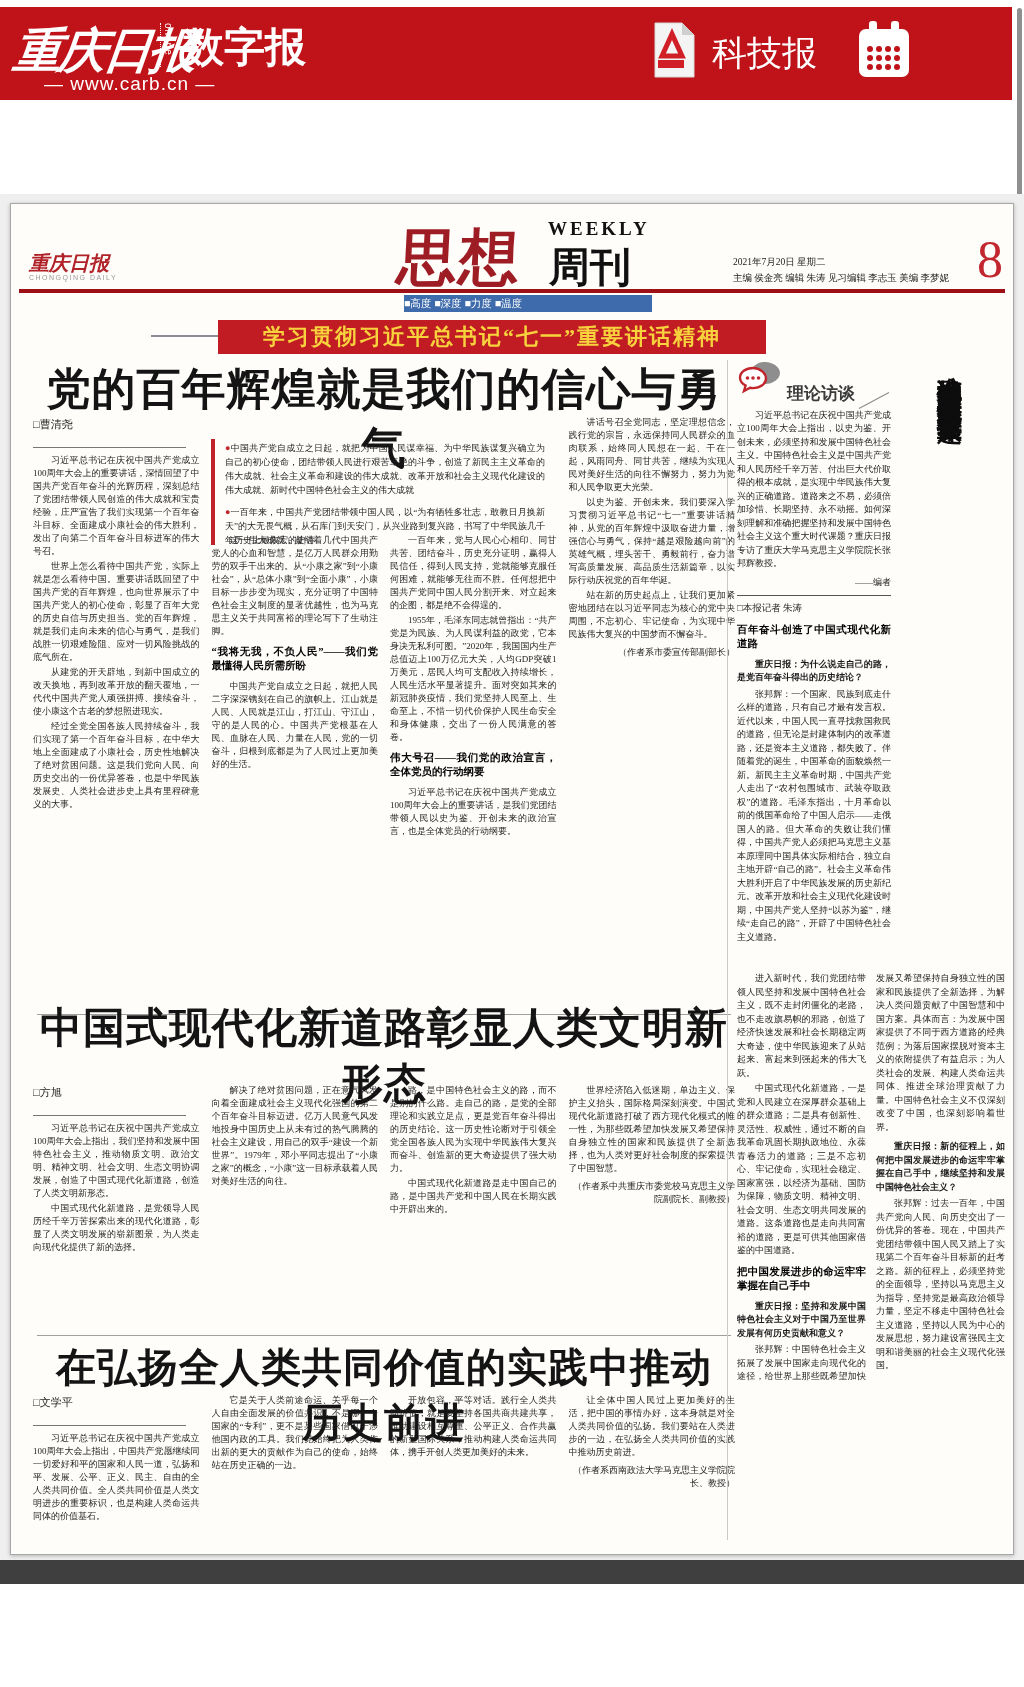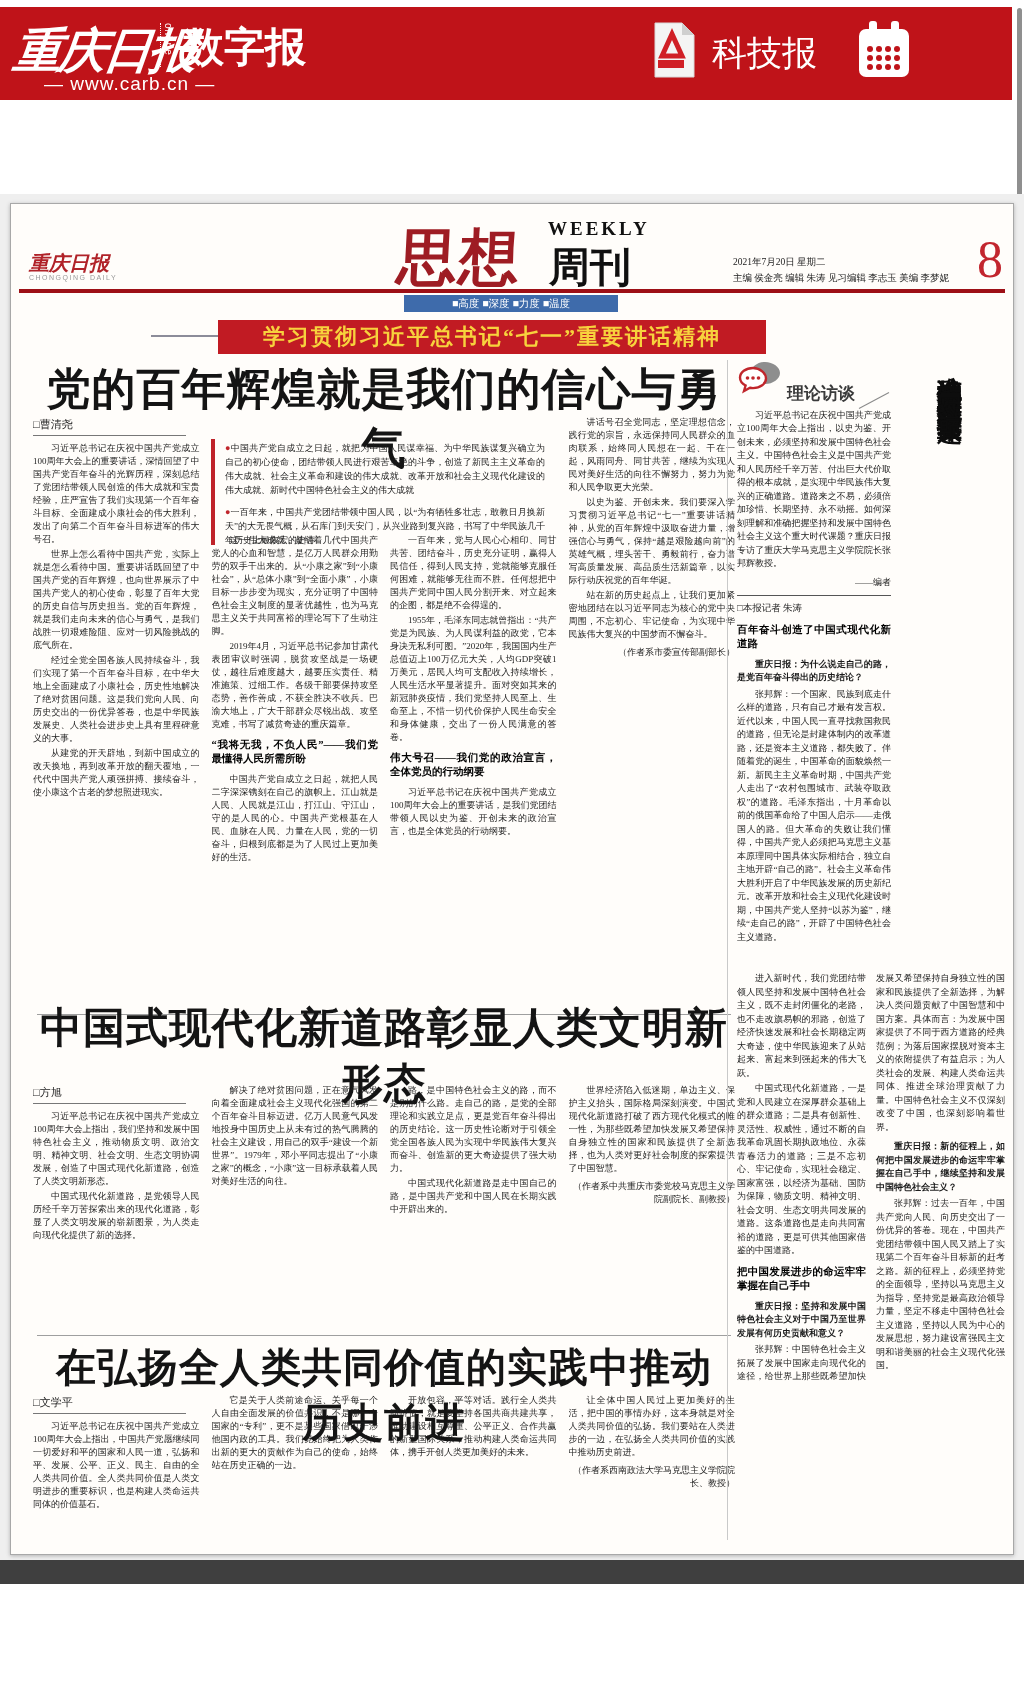--- a/index.html
+++ b/index.html
@@ -31,37 +31,37 @@
   .mh-logo{position:absolute;left:18px;top:46px;font-size:20px;color:#b02228;font-style:italic;font-weight:bold;}
   .mh-logo-sub{position:absolute;left:18px;top:70px;font-size:7px;color:#999;letter-spacing:1.5px;
                font-family:"Liberation Sans",sans-serif;}
   .mh-weekly{position:absolute;left:537px;top:14px;font-size:19px;font-weight:bold;letter-spacing:3px;color:#111;}
   .mh-title-main{position:absolute;left:386px;top:14px;font-size:60px;font-weight:900;color:#9e1c23;
                  letter-spacing:2px;transform:skewX(-3deg);}
   .mh-title-rest{position:absolute;left:538px;top:36px;font-size:41px;font-weight:900;color:#101010;}
   .mh-right{position:absolute;right:64px;top:50px;text-align:left;font-size:9.5px;color:#222;line-height:1.7;}
   .mh-pagenum{position:absolute;right:10px;top:26px;font-size:52px;color:#c2262e;font-weight:400;}
   .mh-rule{position:absolute;left:8px;top:85px;width:986px;height:4px;background:#9d1016;}
-  .mh-tabs{position:absolute;left:393px;top:91px;width:214px;height:17px;background:#3e6bab;color:#fff;
-           font-size:10.5px;text-align:center;line-height:17px;font-family:"Liberation Sans",sans-serif;}
+  .mh-tabs{position:absolute;left:393px;top:91px;width:248px;height:17px;background:#3e6bab;color:#fff;
+           font-size:10.5px;line-height:17px;font-family:"Liberation Sans",sans-serif;}
   .banner-line{position:absolute;left:140px;top:131px;width:68px;height:2px;background:#8c8c99;}
   .banner{position:absolute;left:207px;top:116px;width:548px;height:34px;background:#c11b23;color:#f7d23d;
           font-size:22px;font-weight:bold;text-align:center;line-height:34px;letter-spacing:2px;}
   
   .headline{position:absolute;left:26px;width:694px;text-align:center;font-weight:900;color:#141414;letter-spacing:1px;}
   .h1a{top:156px;font-size:44px;}
   .h2a{top:796px;font-size:42px;}
   .h3a{top:1136px;font-size:40px;}
   .body-cols{position:absolute;left:22px;width:702px;display:flex;gap:12px;}
   .b1{top:212px;height:592px;}
   .b2{top:880px;height:244px;}
   .b3{top:1190px;height:158px;}
   .col{flex:1 1 0;overflow:hidden;font-size:9px;line-height:13px;text-align:justify;color:#1d1d1d;}
   .pad-lead{padding-top:118px;}
-  .byline{font-size:11px;color:#222;padding:2px 0 4px 0;border-bottom:1px solid #777;margin-bottom:6px;width:92%;}
+  .byline{font-size:11px;color:#222;padding:2px 0 16px 0;border-bottom:1px solid #777;margin-bottom:6px;width:92%;}
   .lead-box{position:absolute;left:178px;top:4px;width:340px;height:106px;border-left:4px solid #bf2329;
             padding:2px 6px 2px 10px;font-size:9px;line-height:14px;text-align:justify;overflow:hidden;box-sizing:border-box;margin-top:19px;}
   .blk-lead{margin-bottom:8px;}
   .blk-lead::first-letter{color:#c0262c;}
   .blk-p{text-indent:2em;margin:0 0 2px 0;}
   .blk-h{font-weight:bold;font-size:10.5px;line-height:14px;margin:7px 0;text-indent:0;color:#000;}
   .blk-q{font-weight:bold;margin:6px 0 3px 0;text-indent:2em;}
   .blk-sig{text-align:right;margin-top:5px;}
   .sep{position:absolute;left:26px;width:694px;border-top:1px solid #9f9f9f;}
   .sep1{top:810px;} .sep2{top:1131px;}
@@ -146,27 +146,26 @@
       <div class="banner-line"></div>
       <div class="banner">学习贯彻习近平总书记“七一”重要讲话精神</div>
 
       <div class="headline h1a">党的百年辉煌就是我们的信心与勇气</div>
       <div class="body-cols b1">
         <div class="col">
           <div class="byline">□曹清尧</div>
           <div>
               <div class="blk-p">习近平总书记在庆祝中国共产党成立100周年大会上的重要讲话，深情回望了中国共产党百年奋斗的光辉历程，深刻总结了党团结带领人民创造的伟大成就和宝贵经验，庄严宣告了我们实现第一个百年奋斗目标、全面建成小康社会的伟大胜利，发出了向第二个百年奋斗目标进军的伟大号召。</div>
               <div class="blk-p">世界上怎么看待中国共产党，实际上就是怎么看待中国。重要讲话既回望了中国共产党的百年辉煌，也向世界展示了中国共产党人的初心使命，彰显了百年大党的历史自信与历史担当。党的百年辉煌，就是我们走向未来的信心与勇气，是我们战胜一切艰难险阻、应对一切风险挑战的底气所在。</div>
+              <div class="blk-p">从建党的开天辟地，到新中国成立的改天换地，再到改革开放的翻天覆地，一代代中国共产党人顽强拼搏、接续奋斗，使小康这个古老的梦想照进现实。</div>
               <div class="blk-p">经过全党全国各族人民持续奋斗，我们实现了第一个百年奋斗目标，在中华大地上全面建成了小康社会，历史性地解决了绝对贫困问题。这是我们党向人民、向历史交出的一份优异答卷，也是中华民族发展史、人类社会进步史上具有里程碑意义的大事。</div>
-              <div class="blk-p">从建党的开天辟地，到新中国成立的改天换地，再到改革开放的翻天覆地，一代代中国共产党人顽强拼搏、接续奋斗，使小康这个古老的梦想照进现实。</div>
             </div>
         </div>
         <div class="col pad-lead">
             <div class="blk-p">这一伟大成就，凝结着几代中国共产党人的心血和智慧，是亿万人民群众用勤劳的双手干出来的。从“小康之家”到“小康社会”，从“总体小康”到“全面小康”，小康目标一步步变为现实，充分证明了中国特色社会主义制度的显著优越性，也为马克思主义关于共同富裕的理论写下了生动注脚。</div>
-            <div class="blk-p">2019年4月，习近平总书记参加甘肃代表团审议时强调，脱贫攻坚战是一场硬仗，越往后难度越大，越要压实责任、精准施策、过细工作。各级干部要保持攻坚态势，善作善成，不获全胜决不收兵。巴渝大地上，广大干部群众尽锐出战、攻坚克难，书写了减贫奇迹的重庆篇章。</div>
             <div class="blk-h">“我将无我，不负人民”——我们党最懂得人民所需所盼</div>
             <div class="blk-p">中国共产党自成立之日起，就把人民二字深深镌刻在自己的旗帜上。江山就是人民、人民就是江山，打江山、守江山，守的是人民的心。中国共产党根基在人民、血脉在人民、力量在人民，党的一切奋斗，归根到底都是为了人民过上更加美好的生活。</div>
           </div>
         <div class="col pad-lead">
             <div class="blk-p">一百年来，党与人民心心相印、同甘共苦、团结奋斗，历史充分证明，赢得人民信任，得到人民支持，党就能够克服任何困难，就能够无往而不胜。任何想把中国共产党同中国人民分割开来、对立起来的企图，都是绝不会得逞的。</div>
             <div class="blk-p">1955年，毛泽东同志就曾指出：“共产党是为民族、为人民谋利益的政党，它本身决无私利可图。”2020年，我国国内生产总值迈上100万亿元大关，人均GDP突破1万美元，居民人均可支配收入持续增长，人民生活水平显著提升。面对突如其来的新冠肺炎疫情，我们党坚持人民至上、生命至上，不惜一切代价保护人民生命安全和身体健康，交出了一份人民满意的答卷。</div>
             <div class="blk-h">伟大号召——我们党的政治宣言，全体党员的行动纲要</div>
             <div class="blk-p">习近平总书记在庆祝中国共产党成立100周年大会上的重要讲话，是我们党团结带领人民以史为鉴、开创未来的政治宣言，也是全体党员的行动纲要。</div>
           </div>
         <div class="col">

